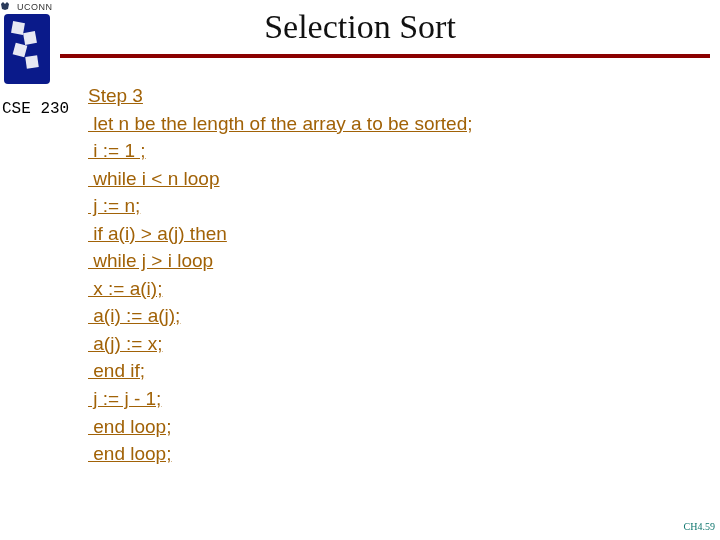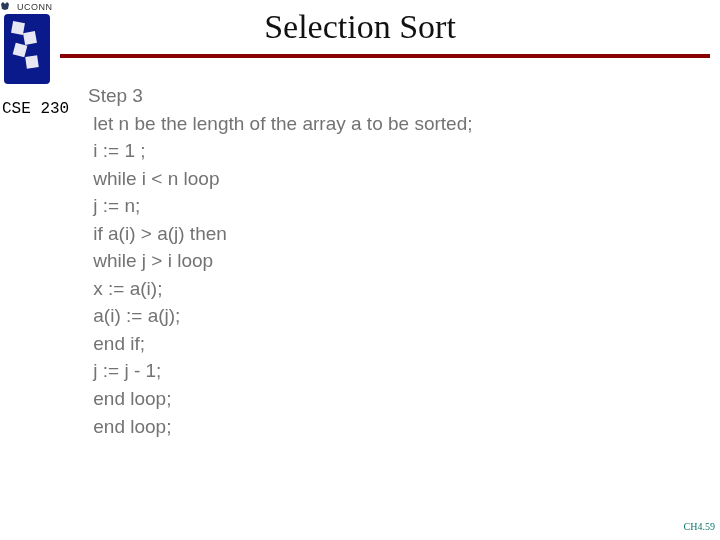--- a/index.html
+++ b/index.html
@@ -6,21 +6,21 @@
     html, body { width: 720px; height: 540px; font-family: "Times New Roman", Times, serif; background: #fff; overflow: hidden; }
     .slide { position: relative; width: 720px; height: 540px; }
     .logo-area { position: absolute; left: 0; top: 0; width: 55px; }
     .uconn-label { font-size: 9px; letter-spacing: 0.5px; color: #333; padding-left: 4px; padding-top: 2px; font-family: Arial, sans-serif; }
     .uconn-row { display:flex; align-items:center; gap:3px; }
     .husky { width:10px; height:10px; }
     .cube-logo { margin-left: 4px; margin-top: 2px; }
     .course-label { position: absolute; left: 2px; top: 100px; font-size: 16px; font-family: Liberation Mono, monospace; color: #000; text-align: right; }
     .title { position: absolute; top: 8px; left: 0; width: 720px; text-align: center; font-size: 34px; color: #111; font-family: "Times New Roman", serif; }
     .rule { position: absolute; left: 60px; top: 54px; width: 650px; height: 4px; background: #8b0000; }
-    .content { position: absolute; left: 88px; top: 82px; width: 600px; font-family: Verdana, Geneva, sans-serif; font-size: 19px; line-height: 1.45; color: #737373; }
+    .content { position: absolute; left: 88px; top: 82px; width: 600px; font-family: Verdana, Geneva, sans-serif; font-size: 19px; line-height: 1.45; color: #a16207; text-decoration: underline; }
     .content .line { white-space: pre; }
     .footer { position: absolute; right: 5px; bottom: 8px; font-size: 10px; font-family: "Times New Roman", serif; color: #0f766e; }
   </style>
 </head>
 <body>
 
 <div class="slide">
 
   <div class="logo-area">
     <div class="uconn-row">
@@ -48,20 +48,21 @@
   <div class="content">
     <div class="line">Step 3</div>
     <div class="line"> let n be the length of the array a to be sorted;</div>
     <div class="line"> i := 1 ;</div>
     <div class="line"> while i &lt; n loop</div>
     <div class="line"> j := n;</div>
     <div class="line"> if a(i) &gt; a(j) then</div>
     <div class="line"> while j &gt; i loop</div>
     <div class="line"> x := a(i);</div>
     <div class="line"> a(i) := a(j);</div>
+    <div class="line"> a(j) := x;</div>
     <div class="line"> end if;</div>
     <div class="line"> j := j - 1;</div>
     <div class="line"> end loop;</div>
     <div class="line"> end loop;</div>
   </div>
 
   <div class="footer">CH4.59</div>
 
 </div>
 

